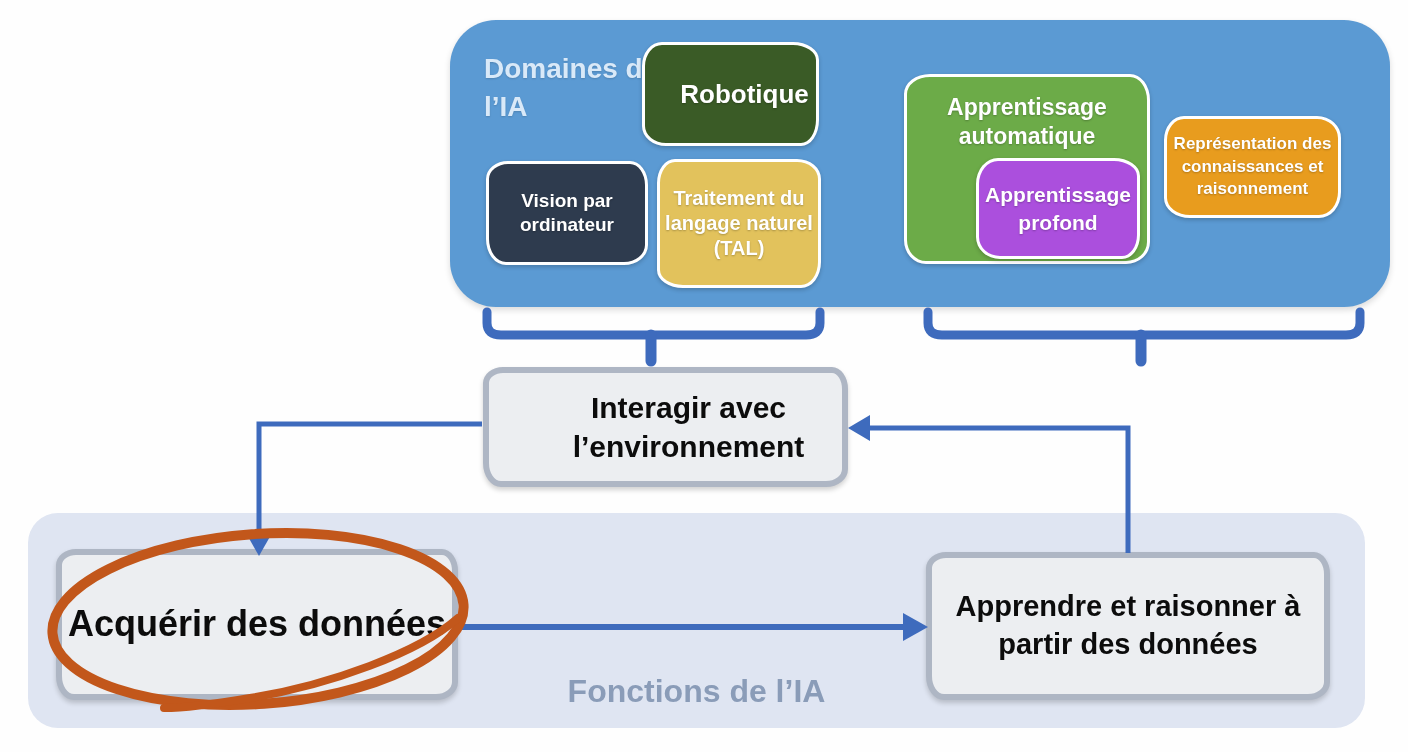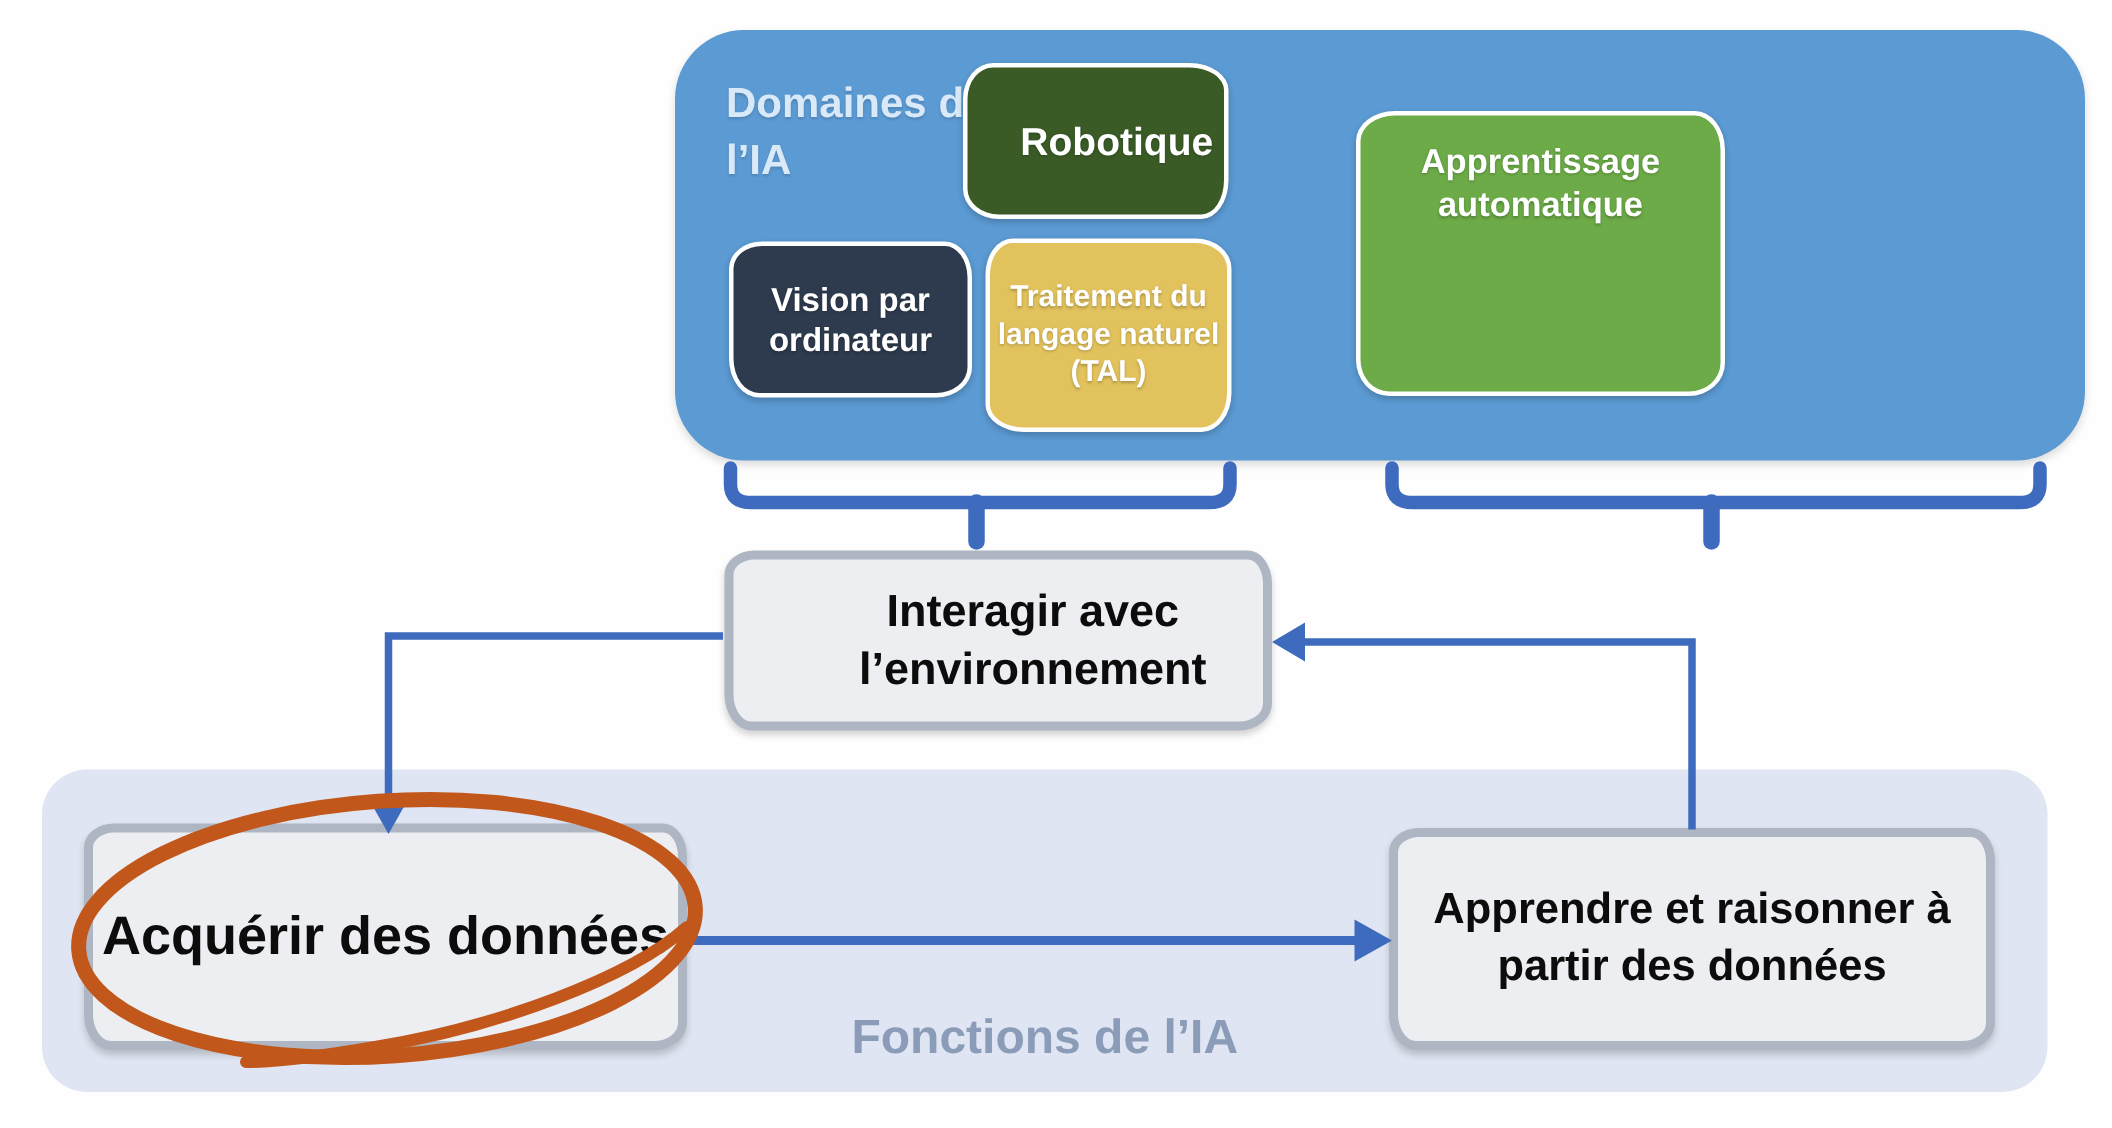--- a/index.html
+++ b/index.html
@@ -48,21 +48,21 @@
     left: 192px; top: 22px; width: 177px; height: 104px;
     background: #3a5b26;
     border-radius: 20px 26px 18px 24px / 24px 18px 26px 20px;
     font-size: 26px;
     padding-left: 28px;
   }
   .dbox-vision {
     left: 36px; top: 141px; width: 162px; height: 104px;
     background: #2e3b4e;
     border-radius: 22px 18px 24px 20px / 18px 24px 20px 26px;
-    font-size: 22px;
+    font-size: 19px;
     line-height: 1.25;
   }
   .dbox-nlp {
     left: 207px; top: 139px; width: 164px; height: 129px;
     background: #e2c25c;
     border-radius: 18px 24px 20px 26px / 24px 20px 26px 18px;
     font-size: 20px;
     line-height: 1.25;
   }
   .dbox-ml {
@@ -166,22 +166,28 @@
     <div class="dbox dbox-vision">
       <span>Vision par ordinateur</span>
     </div>
 
     <div class="dbox dbox-nlp">
       <span>Traitement du langage naturel (TAL)</span>
     </div>
 
     <div class="dbox dbox-ml">
       <span>Apprentissage automatique</span>
-    </div>
-
+      <div class="dbox dbox-dl">
+        <span>Apprentissage profond</span>
+      </div>
+    </div>
+
+    <div class="dbox dbox-kr">
+      <span>Représentation des connaissances et raisonnement</span>
+    </div>
   </section>
 
   <section class="panel-functions">
     <div class="functions-title">Fonctions de l’IA</div>
   </section>
 
   <div class="gbox gbox-interact">
     <span>Interagir avec l’environnement</span>
   </div>
 

